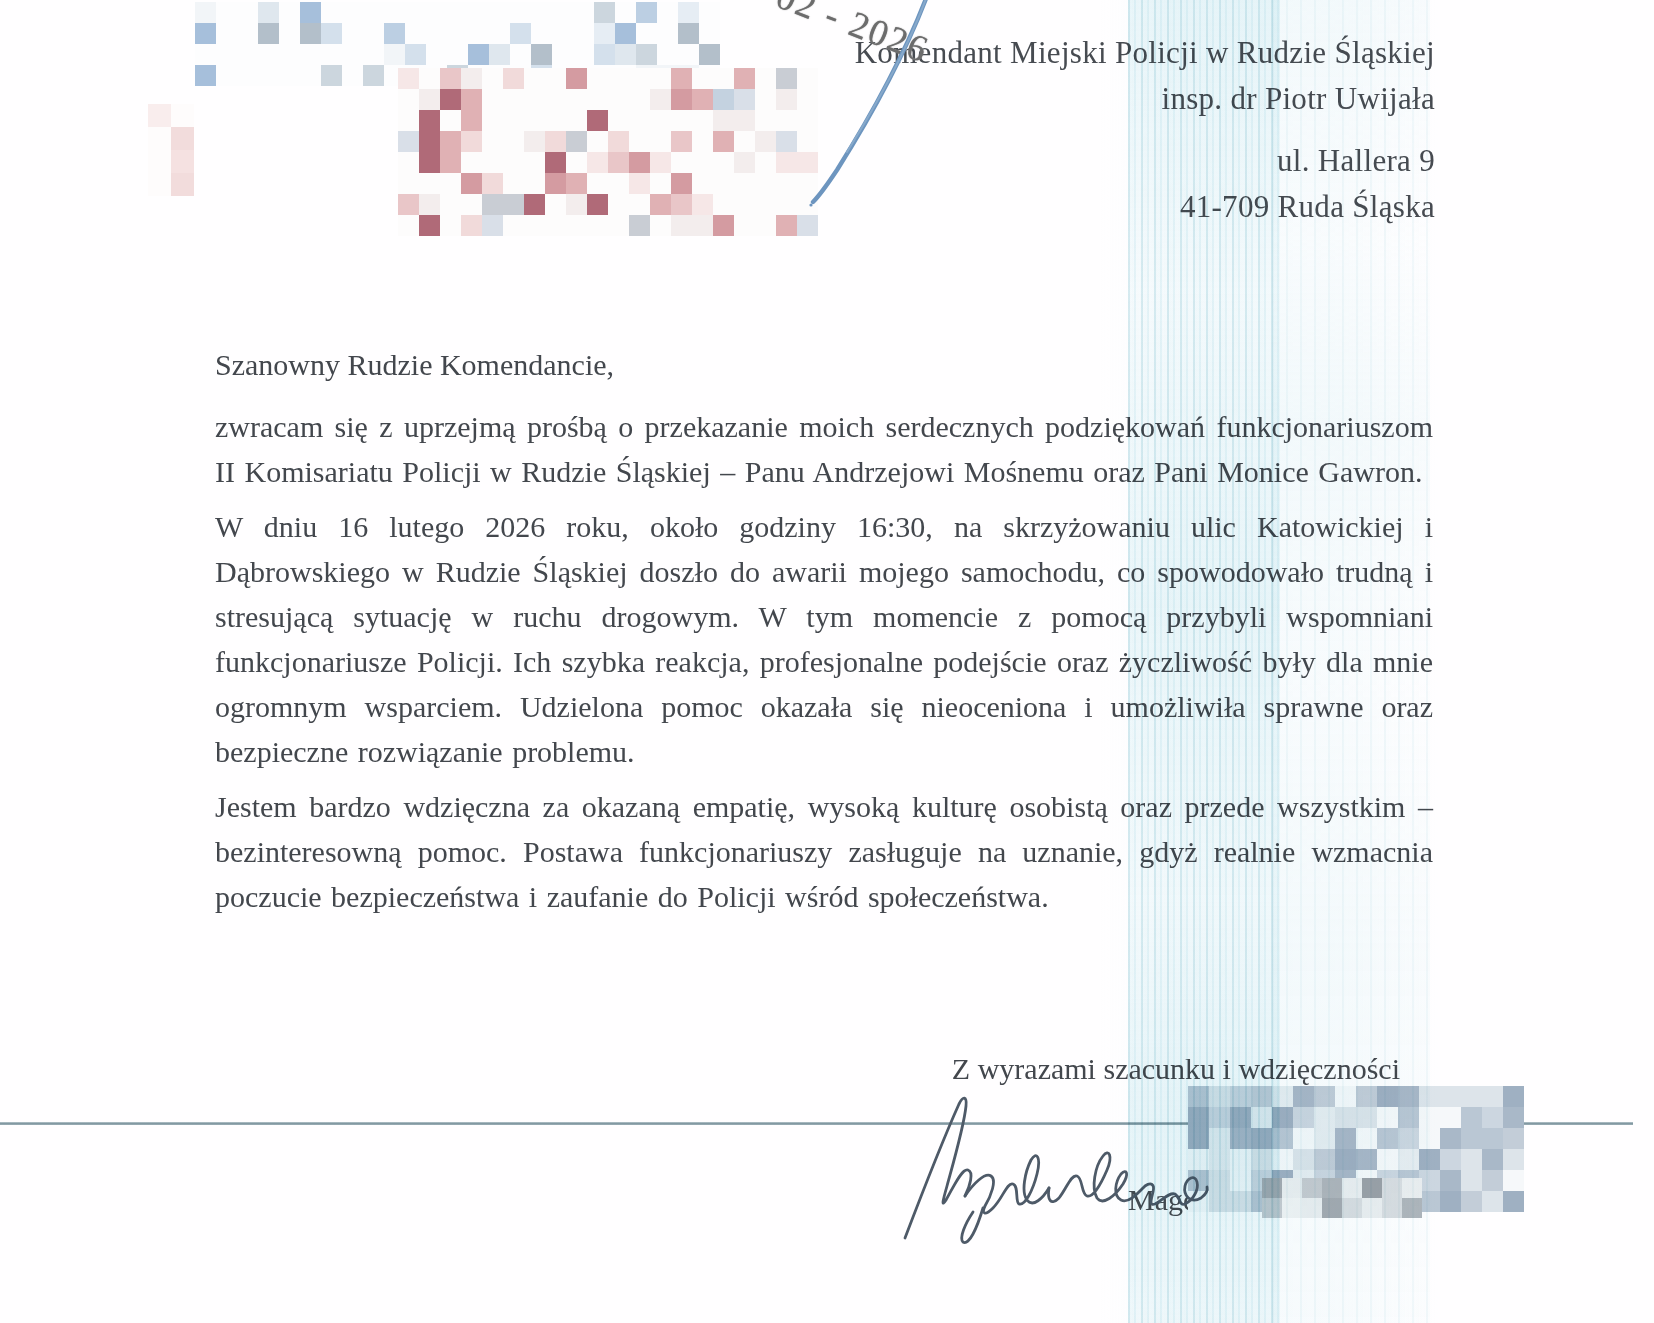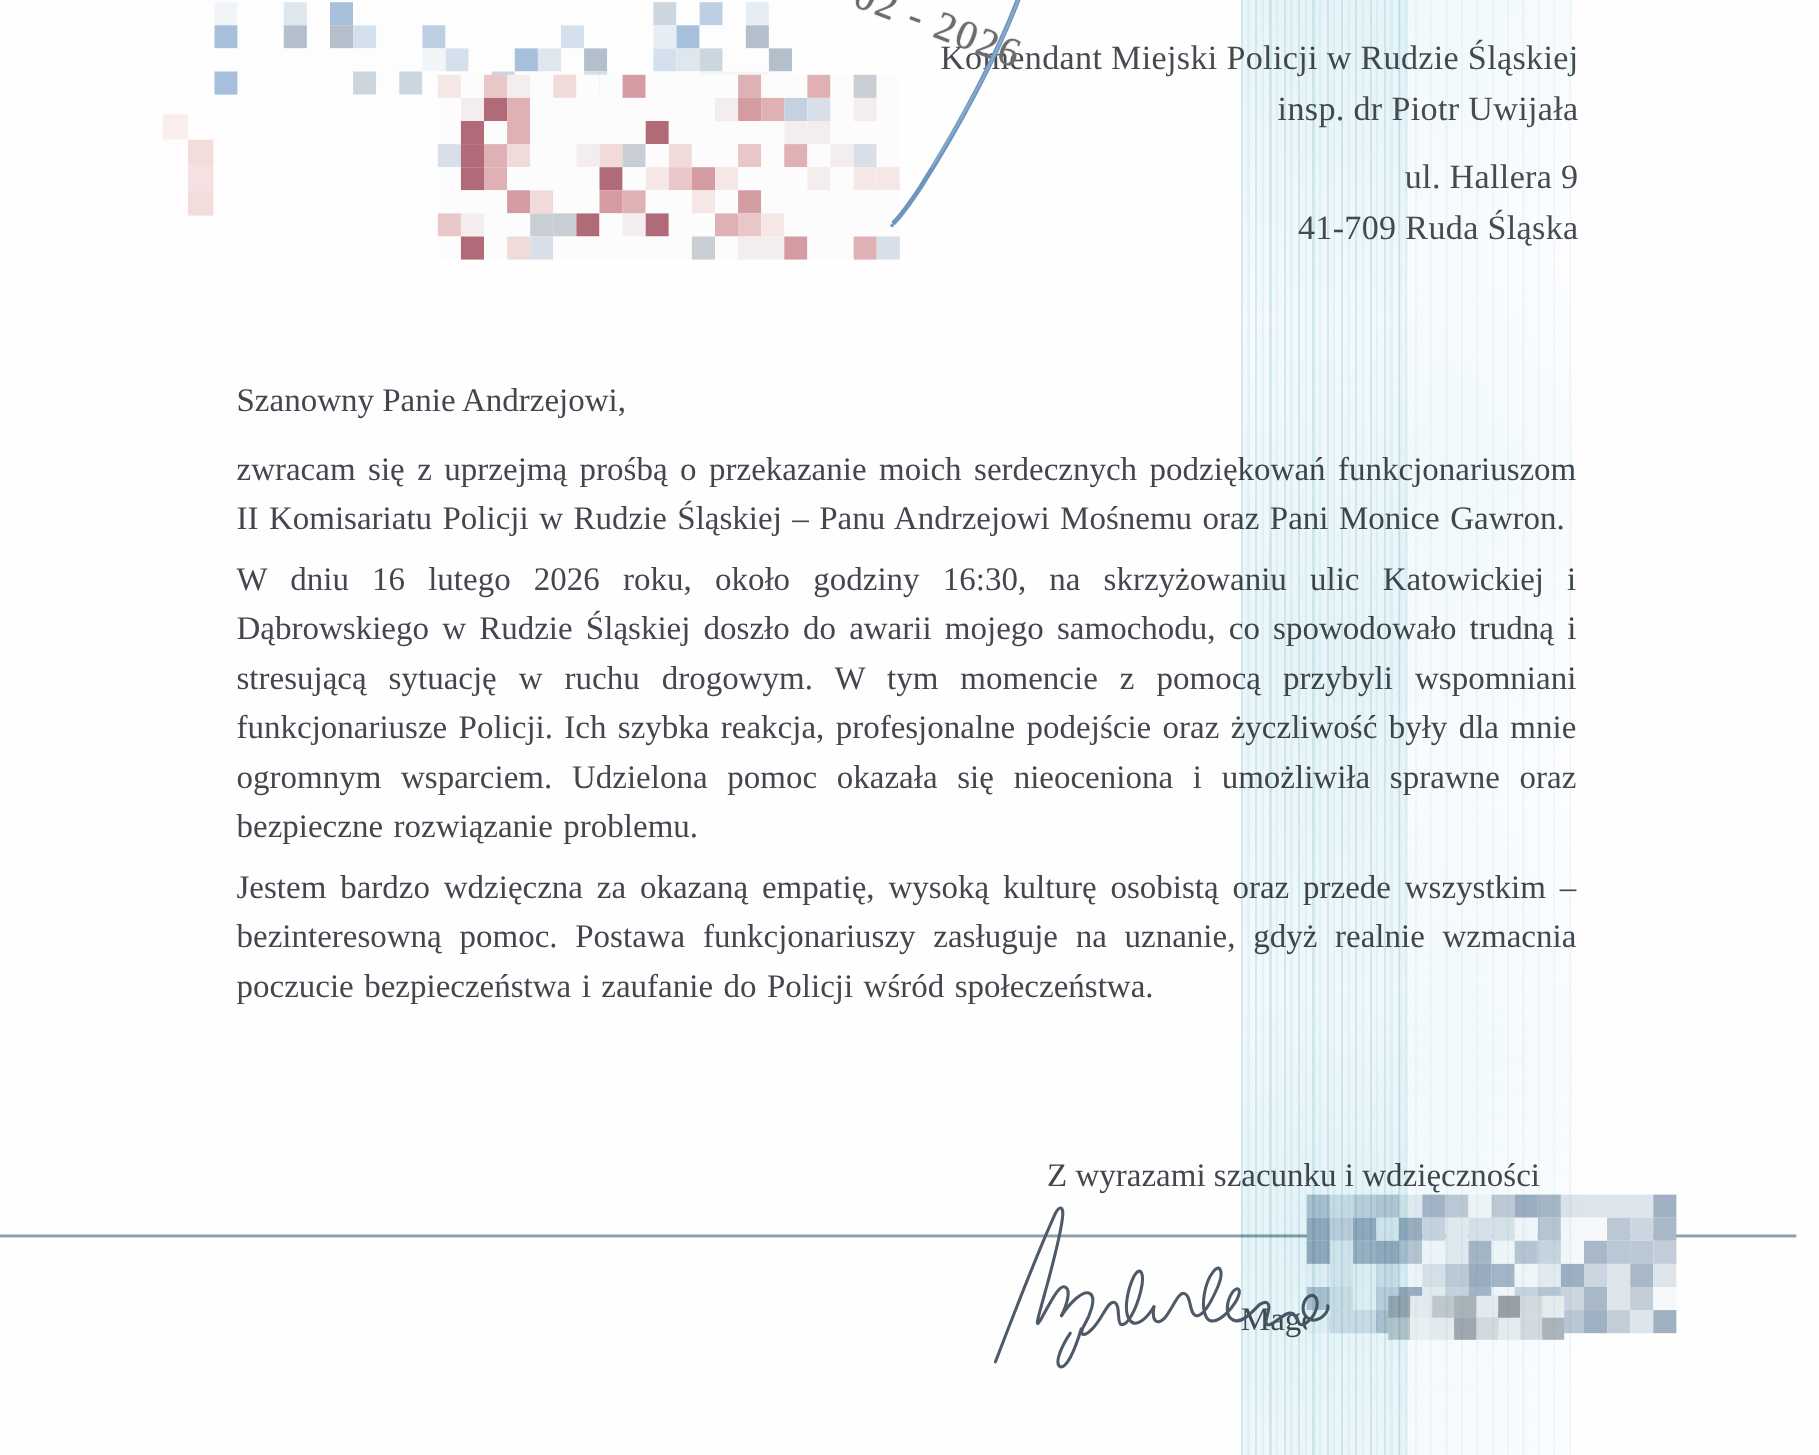--- a/index.html
+++ b/index.html
@@ -106,21 +106,21 @@
   </svg>
 
   <div class="recipient">
     <div>Komendant Miejski Policji w Rudzie Śląskiej</div>
     <div>insp. dr Piotr Uwijała</div>
     <div class="gap"></div>
     <div>ul. Hallera 9</div>
     <div>41-709 Ruda Śląska</div>
   </div>
 
-  <div class="salutation">Szanowny Panie Andrzejowi,</div>
+  <div class="salutation">Szanowny Rudzie Komendancie,</div>
 
   <div class="body-text">
     <p>zwracam się z uprzejmą prośbą o przekazanie moich serdecznych podziękowań funkcjonariuszom II Komisariatu Policji w Rudzie Śląskiej – Panu Andrzejowi Mośnemu oraz Pani Monice Gawron.</p>
     <p>W dniu 16 lutego 2026 roku, około godziny 16:30, na skrzyżowaniu ulic Katowickiej i Dąbrowskiego w Rudzie Śląskiej doszło do awarii mojego samochodu, co spowodowało trudną i stresującą sytuację w ruchu drogowym. W tym momencie z pomocą przybyli wspomniani funkcjonariusze Policji. Ich szybka reakcja, profesjonalne podejście oraz życzliwość były dla mnie ogromnym wsparciem. Udzielona pomoc okazała się nieoceniona i umożliwiła sprawne oraz bezpieczne rozwiązanie problemu.</p>
     <p>Jestem bardzo wdzięczna za okazaną empatię, wysoką kulturę osobistą oraz przede wszystkim – bezinteresowną pomoc. Postawa funkcjonariuszy zasługuje na uznanie, gdyż realnie wzmacnia poczucie bezpieczeństwa i zaufanie do Policji wśród społeczeństwa.</p>
   </div>
 
   <div class="closing">Z wyrazami szacunku i wdzięczności</div>
 
   <div class="hrule"></div>

